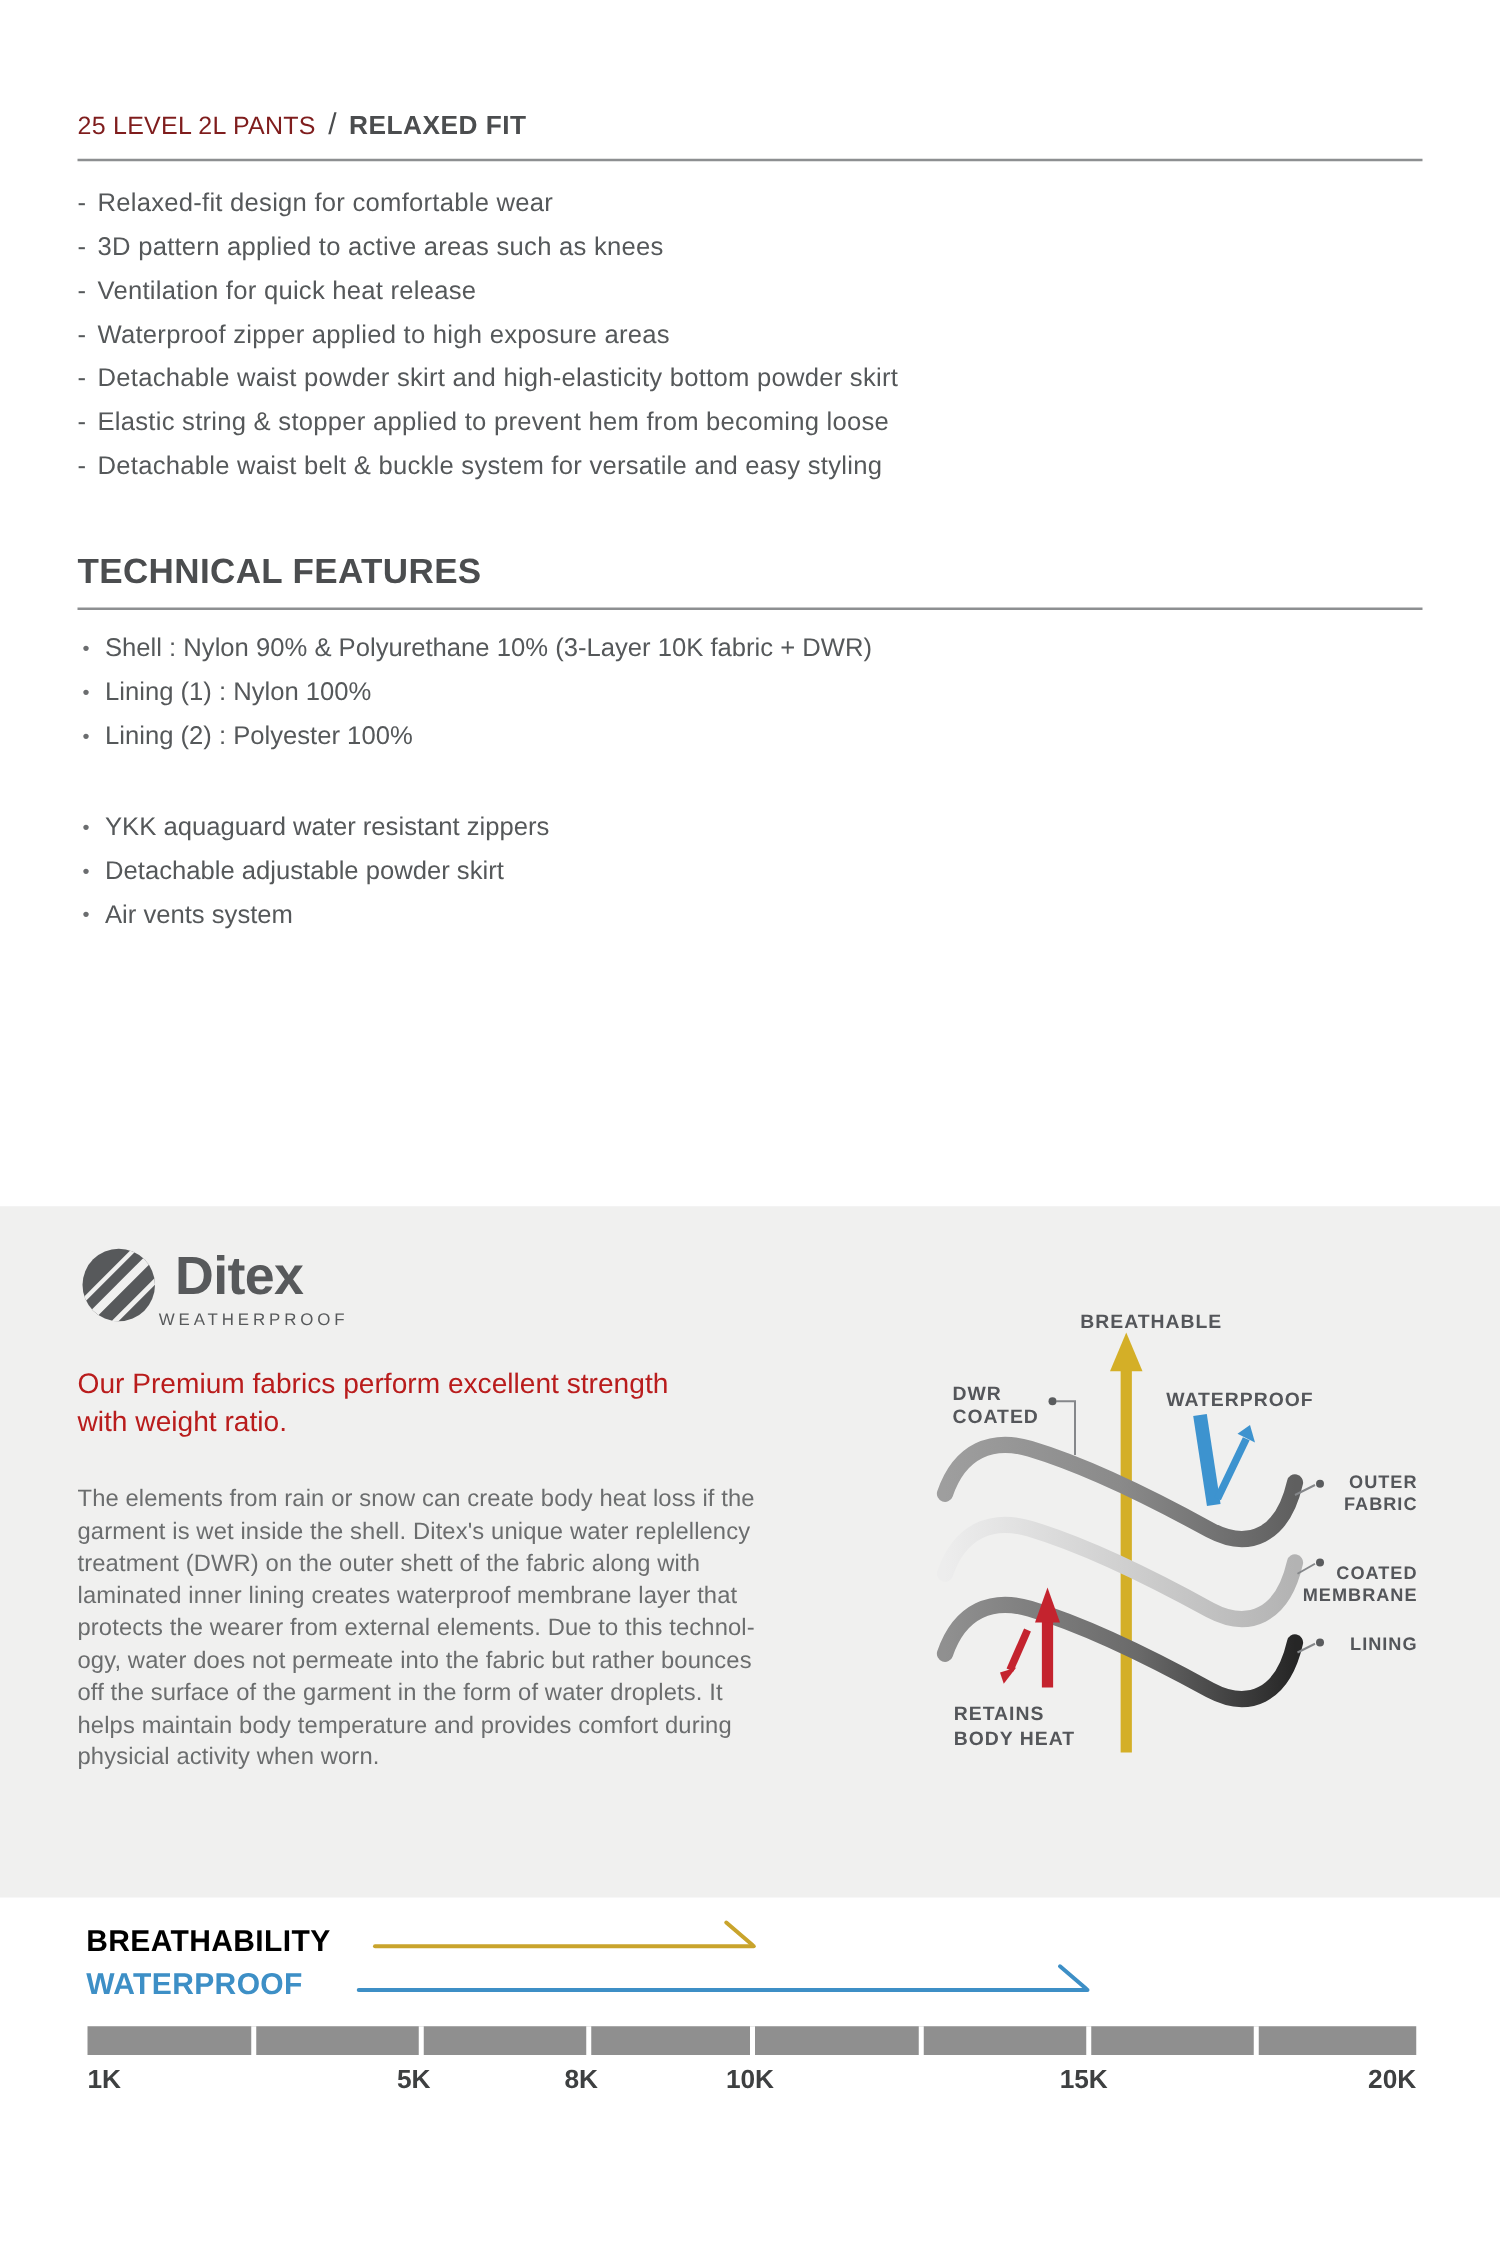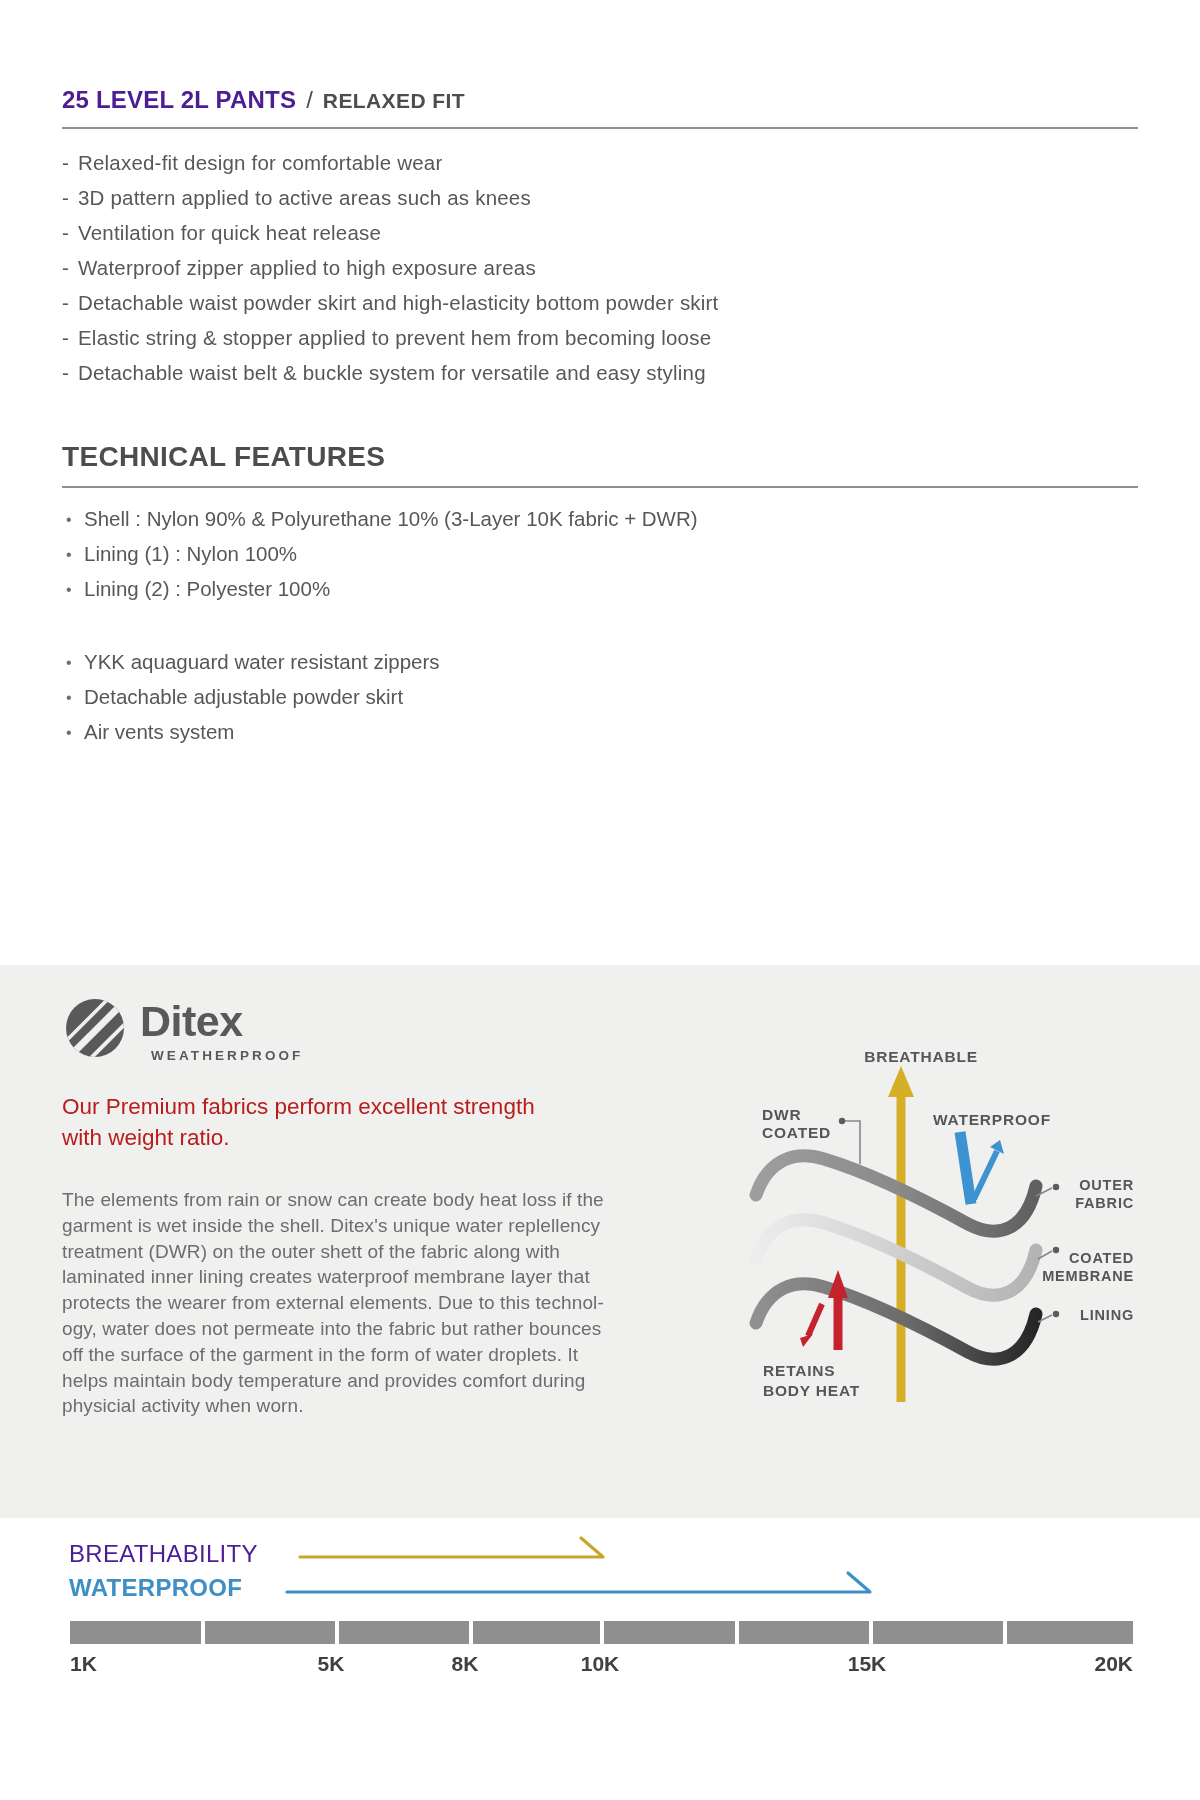--- a/index.html
+++ b/index.html
@@ -2,21 +2,21 @@
 <html><head>
 <meta charset="utf-8">
 <style>
   * { margin:0; padding:0; box-sizing:border-box; }
   html,body { background:#ffffff; }
   body { font-family:"Liberation Sans", sans-serif; color:#56585a; }
   .page { position:relative; width:1200px; height:1800px; background:#fff; overflow:hidden; }
 
   
   .title-row { position:absolute; left:62px; top:86px; display:flex; align-items:baseline; gap:10px; }
-  .title-main { font-size:24px; font-weight:bold; color:#4c1d95; letter-spacing:0.2px; }
+  .title-main { font-size:20px; font-weight:normal; color:#7f1d1d; letter-spacing:0.2px; }
   .title-sep  { font-size:24px; font-weight:400; color:#4b4d4f; }
   .title-sub  { font-size:21px; font-weight:bold; color:#4b4d4f; letter-spacing:0.4px; }
   .rule { position:absolute; left:62px; width:1076px; height:0; border-top:2px solid #8d8f91; }
   .rule1 { top:127px; } .rule2 { top:486px; }
 
   
   .features { position:absolute; left:62px; top:145px; list-style:none; }
   .features li { height:35px; line-height:35px; font-size:20.5px; color:#55585a; letter-spacing:0.2px; }
   .features .dash { display:inline-block; width:16px; }
 
@@ -26,32 +26,32 @@
   .materials li, .twocol li { height:35px; line-height:28px; font-size:20.5px; color:#55585a; }
   .bullet { display:inline-block; width:18px; color:#6b6d6f; font-size:16px; vertical-align:1px; }
   .twocol { list-style:none; position:absolute; top:648px; }
   .twocol.left  { left:66px; }
   .twocol.right { left:552px; }
 
   
   .panel { position:absolute; left:0; top:965px; width:1200px; height:553px; background:#f0f0ef; }
   .logo-mark { position:absolute; left:64px; top:997px; }
   .brand { position:absolute; left:140px; top:1000px; font-size:43px; font-weight:bold; color:#57595b; letter-spacing:-0.5px; line-height:1; }
-  .brand-sub { position:absolute; left:151px; top:1048px; font-size:13.5px; font-weight:bold; color:#57595b; letter-spacing:3.1px; }
+  .brand-sub { position:absolute; left:127px; top:1048px; font-size:13.5px; font-weight:normal; color:#57595b; letter-spacing:3.1px; }
   .panel-heading { position:absolute; left:62px; top:1091px; font-size:22.5px; font-weight:normal; color:#b91c1c; line-height:31px; white-space:pre-line; }
   .panel-par { position:absolute; left:62px; top:1187px; width:560px; font-size:19px; color:#6b6d6e; line-height:25.8px; white-space:pre-line; letter-spacing:0.1px; }
 
   
   .diagram { position:absolute; left:628px; top:1028px; }
   svg text { font-family:"Liberation Sans", sans-serif; }
   .dlabel { font-size:15.5px; font-weight:bold; fill:#54565a; letter-spacing:0.8px; }
   .dlabel-sm { font-size:14.5px; font-weight:bold; fill:#54565a; letter-spacing:0.8px; }
 
   
-  .breath-label { position:absolute; left:69px; top:1540px; font-size:24px; font-weight:normal; color:#4c1d95; letter-spacing:0.3px; }
+  .breath-label { position:absolute; left:69px; top:1540px; font-size:24px; font-weight:bold; color:#000000; letter-spacing:0.3px; }
   .wproof-label { position:absolute; left:69px; top:1574px; font-size:24px; font-weight:bold; color:#3d8fc6; letter-spacing:0.3px; }
   .scale-lines { position:absolute; left:0; top:1533px; }
   .scale-bar { position:absolute; left:70px; top:1621px; width:1063px; height:23px; background:#8f8f8f; }
   .scale-div { position:absolute; top:0; width:4px; height:23px; background:#ffffff; }
   .tick { position:absolute; top:1652px; font-size:21px; font-weight:600; color:#3e4041; }
 </style>
 </head>
 <body>
 
 <div class="page">

